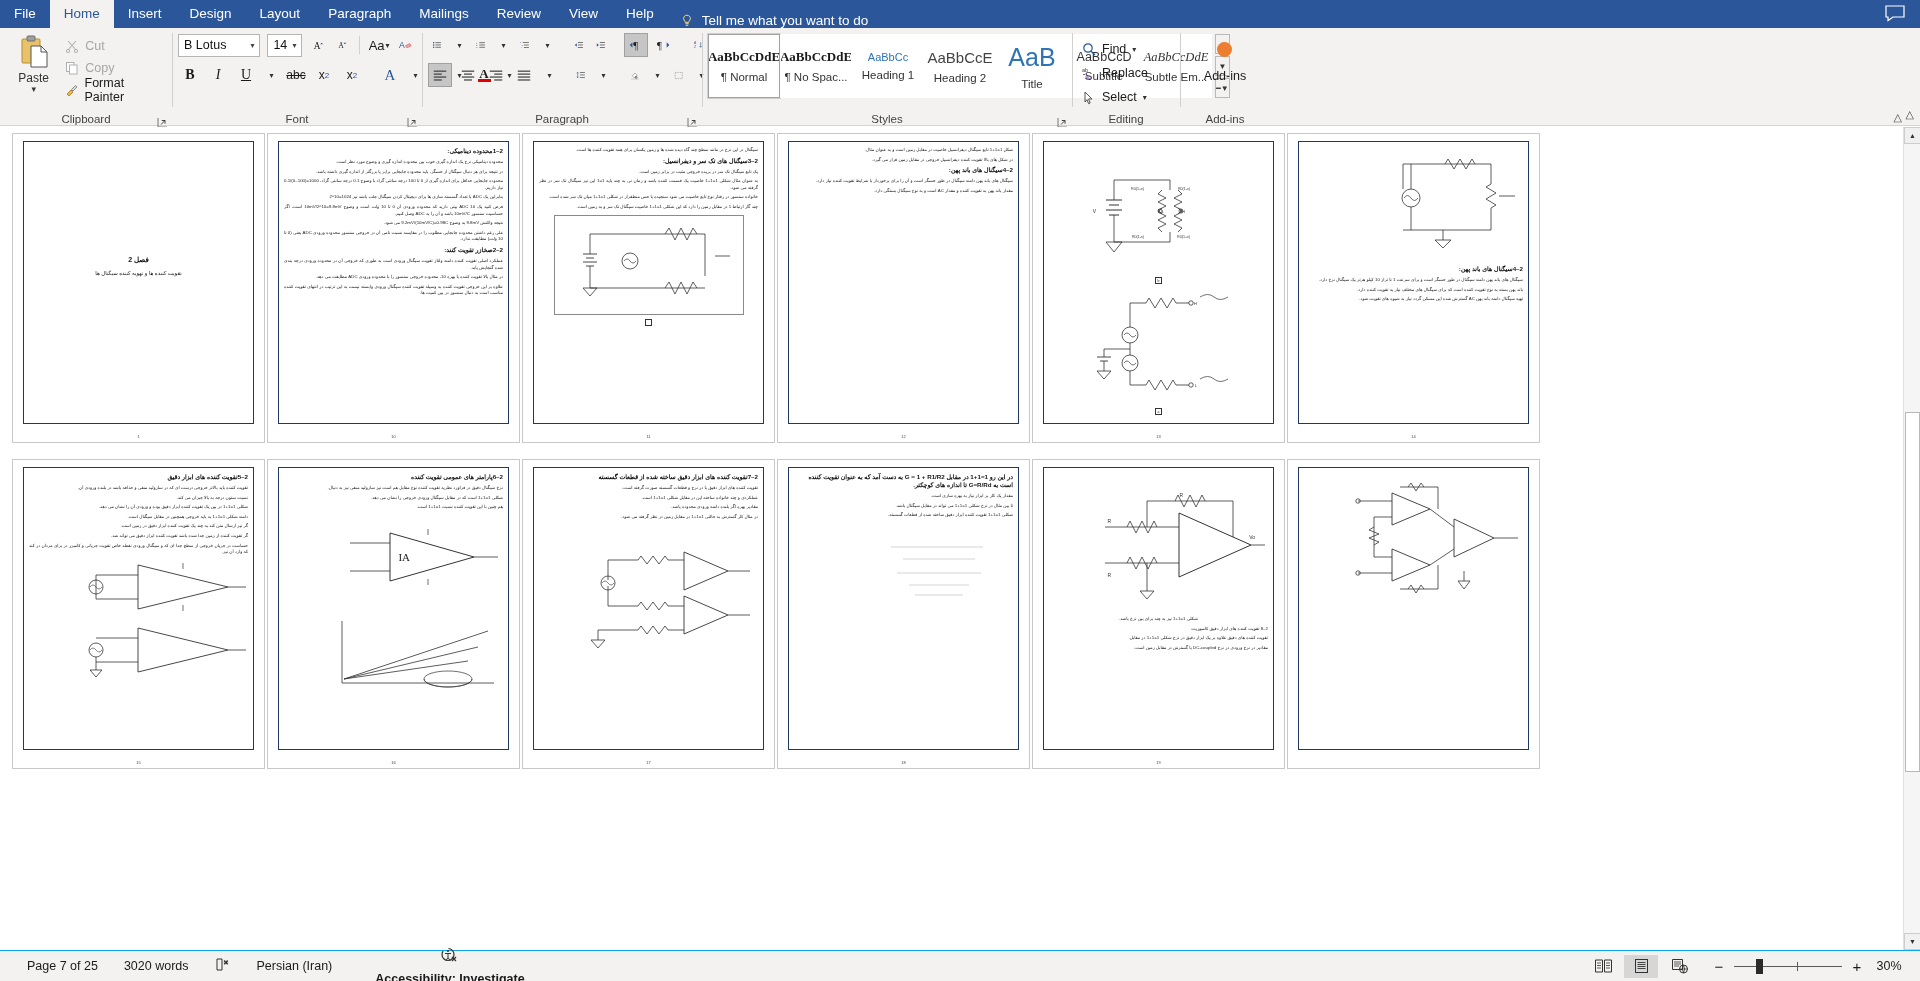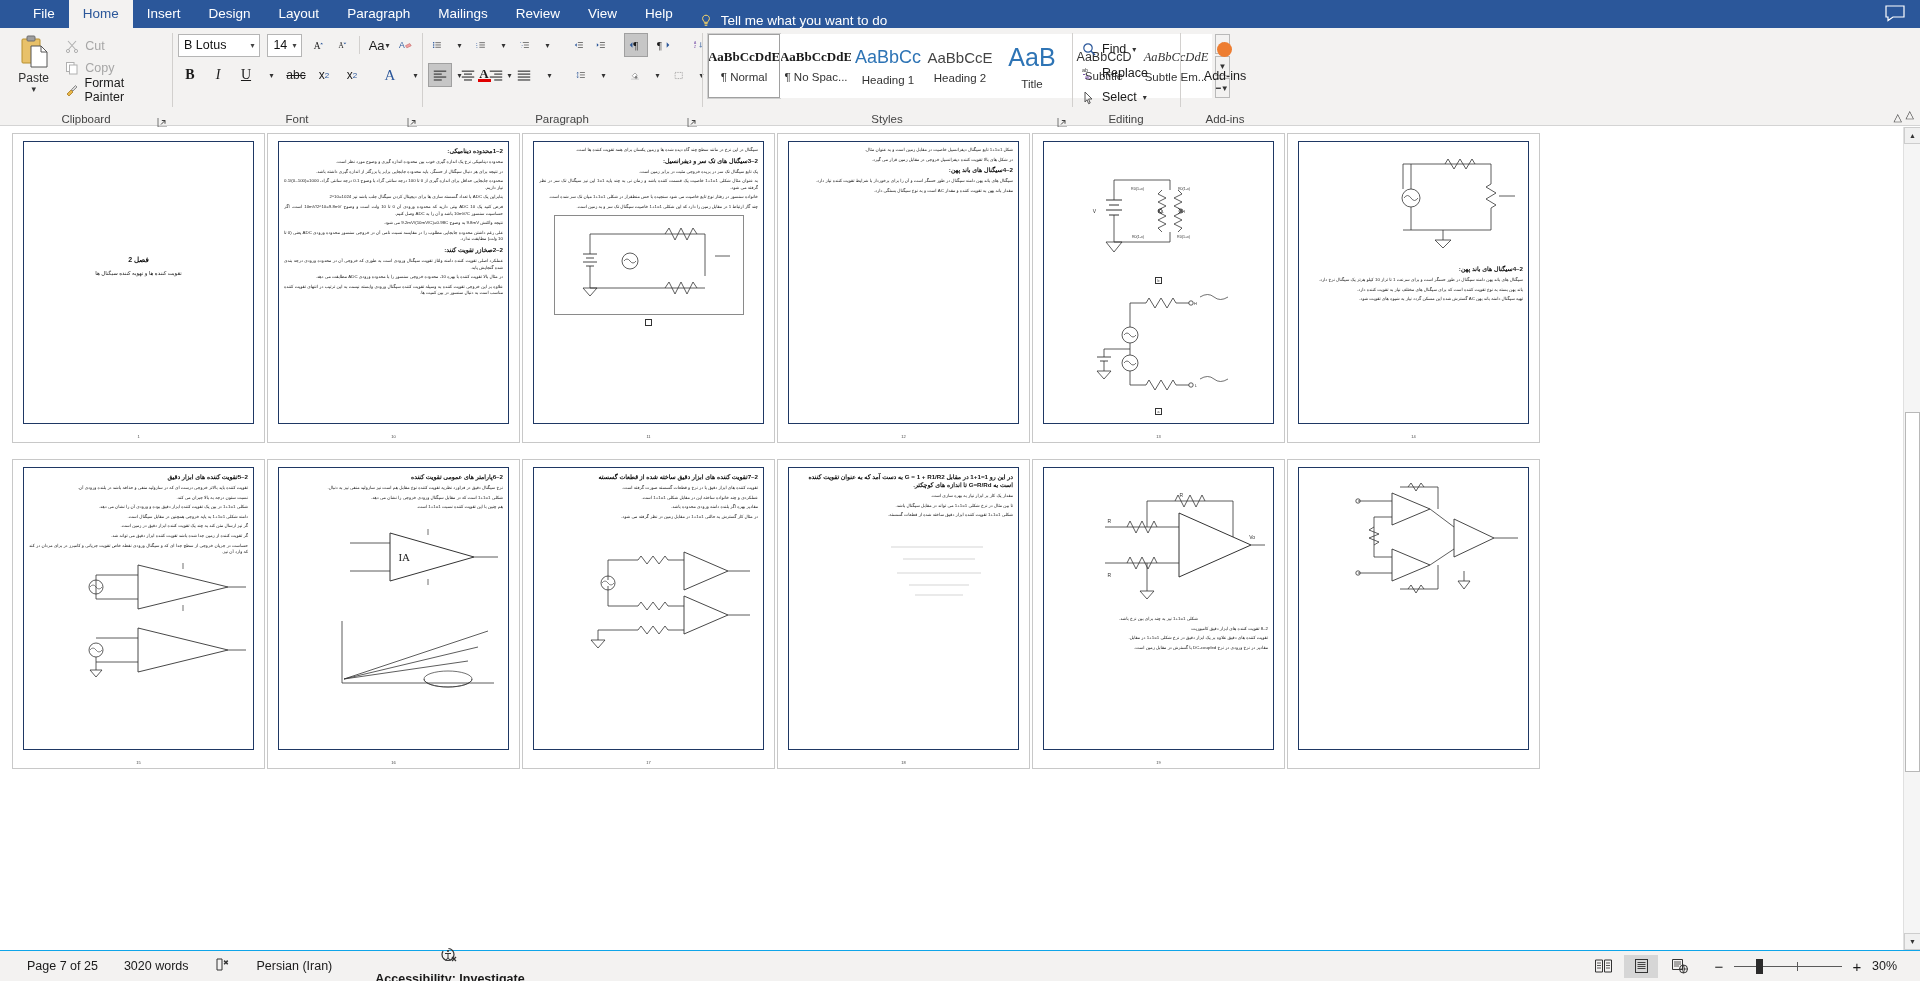--- a/index.html
+++ b/index.html
@@ -12,21 +12,21 @@
   }
 
   
   .titlebar {
     height: 28px;
     background: #2b579a;
     display: flex;
     align-items: flex-end;
     position: relative;
   }
-  .tabs { display: flex; align-items: flex-end; height: 28px; padding-left: 19px; }
+  .tabs { display: flex; align-items: flex-end; height: 28px; }
   .tab {
     height: 28px;
     padding: 0 14px;
     color: #ffffff;
     font-size: 13.5px;
     line-height: 28px;
     cursor: default;
     white-space: nowrap;
   }
   .tab.active {
@@ -239,21 +239,21 @@
   .sb-item { padding: 0 13px; white-space:nowrap; display:flex; align-items:center; gap:6px;}
   .sb-right { margin-left:auto; display:flex; align-items:center; padding-right:14px; gap:4px;}
   .viewbtn {
     width: 34px; height: 23px; display:flex; align-items:center; justify-content:center;
   }
   .viewbtn.sel { background:#d6d6d6; }
   .zoomctl { display:flex; align-items:center; gap:8px; margin-left:12px;}
   .zoomtrack { width:108px; height:1px; background:#5a5a5a; position:relative;}
   .zoomthumb { position:absolute; left:22px; top:-7px; width:7px; height:15px; background:#2b2b2b;}
   .zoommid { position:absolute; left:63px; top:-4px; width:1px; height:9px; background:#5a5a5a;}
-  .zoomval { width:34px; text-align:left; font-size:12.5px;}
+  .zoomval { width:34px; text-align:center; font-size:12.5px;}
   .plusminus { font-size:15px; color:#1a1a1a; width:14px; text-align:center;}
 
   
   .vscroll {
     position:absolute; right:0; top:127px; bottom:31px; width:17px;
     background:#f5f5f5; border-left:1px solid #e0e0e0;
   }
   .vs-btn { width:17px; height:17px; display:flex; align-items:center; justify-content:center;
             font-size:7px; color:#333; border:1px solid #cdcdcd; background:#f0f0f0;}
   .vs-top { position:absolute; top:0; }
@@ -610,21 +610,21 @@
       <div class="stylegallery">
         <div class="stylebox sel">
           <span class="sb-prev">AaBbCcDdE</span>
           <span class="sb-name">¶ Normal</span>
         </div>
         <div class="stylebox">
           <span class="sb-prev">AaBbCcDdE</span>
           <span class="sb-name">¶ No Spac...</span>
         </div>
         <div class="stylebox">
-          <span class="sb-prev sb-h" style="font-size:18px;">AaBbCc</span>
+          <span class="sb-prev sb-h" style="font-size:11px;">AaBbCc</span>
           <span class="sb-name">Heading 1</span>
         </div>
         <div class="stylebox">
           <span class="sb-prev" style="color:#444;font-weight:normal;font-family:'Liberation Sans',sans-serif;font-size:15px;">AaBbCcE</span>
           <span class="sb-name">Heading 2</span>
         </div>
         <div class="stylebox">
           <span class="sb-prev sb-title">AaB</span>
           <span class="sb-name">Title</span>
         </div>

